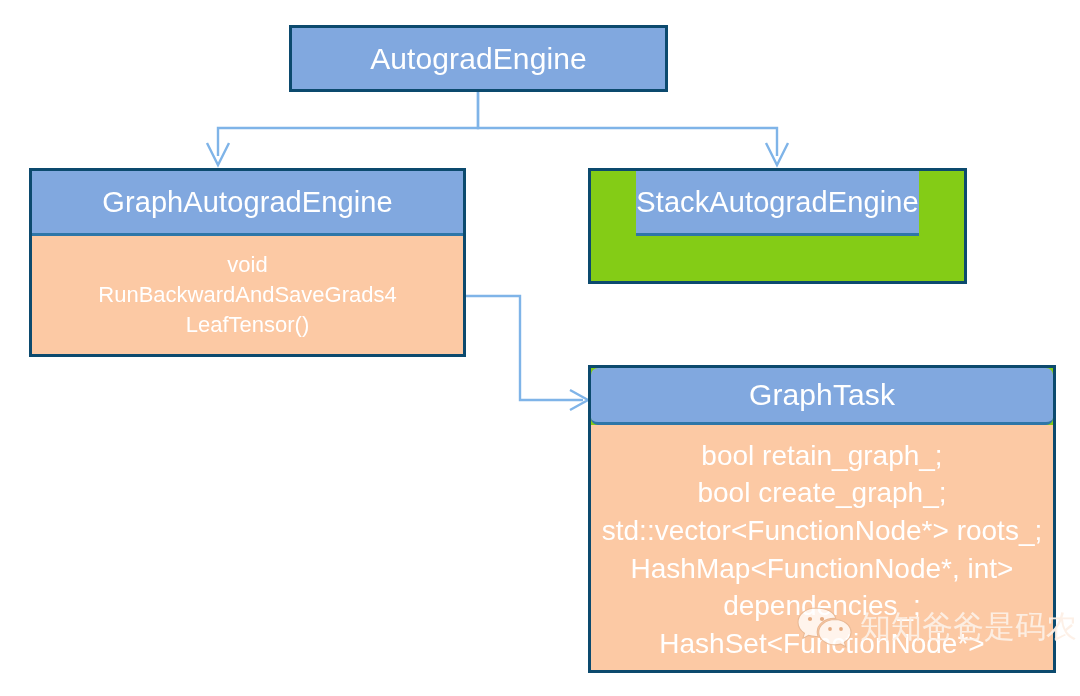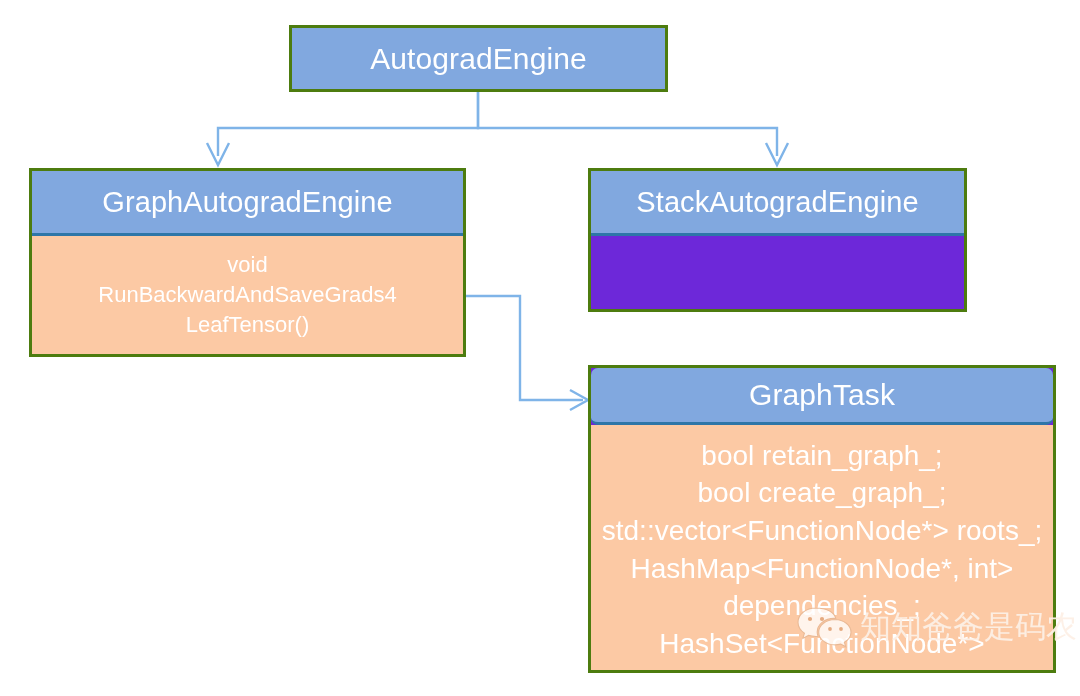--- a/index.html
+++ b/index.html
@@ -29,22 +29,22 @@
     top: 0;
     width: 1080px;
     height: 696px;
     pointer-events: none;
   }
 
   
   .uml-class {
     position: absolute;
     box-sizing: border-box;
-    border: 3px solid #4d7c0f;
-    background: #6d28d9;
+    border: 3px solid #0c4a6e;
+    background: #84cc16;
     display: flex;
     flex-direction: column;
   }
 
   .uml-header {
     box-sizing: border-box;
     background: #81a8df;
     border-bottom: 3px solid #2e76a8;
     color: #ffffff;
     display: flex;
@@ -74,21 +74,21 @@
   }
 
   
   #box-autograd-engine { left: 289px; top: 25px; width: 379px; height: 67px; }
   #box-autograd-engine .uml-header { height: 100%; border-bottom: none; }
 
   #box-graph-autograd-engine { left: 29px; top: 168px; width: 437px; height: 189px; }
   #box-graph-autograd-engine .uml-header { height: 65px; font-size: 29px; }
   #box-graph-autograd-engine .uml-body { font-size: 22px; line-height: 1.36; }
 
-  #box-stack-autograd-engine { left: 588px; top: 168px; width: 379px; height: 144px; }
+  #box-stack-autograd-engine { left: 588px; top: 168px; width: 379px; height: 116px; align-items: center; }
   #box-stack-autograd-engine .uml-header { height: 65px; font-size: 29px; }
   #box-stack-autograd-engine .uml-body { font-size: 22px; }
 
   #box-graph-task { left: 588px; top: 365px; width: 468px; height: 308px; }
   #box-graph-task .uml-header { height: 64px; border-radius: 7px; }
   #box-graph-task .uml-body {
     font-size: 28px;
     line-height: 1.345;
     align-items: flex-start;
     padding-top: 12px;

